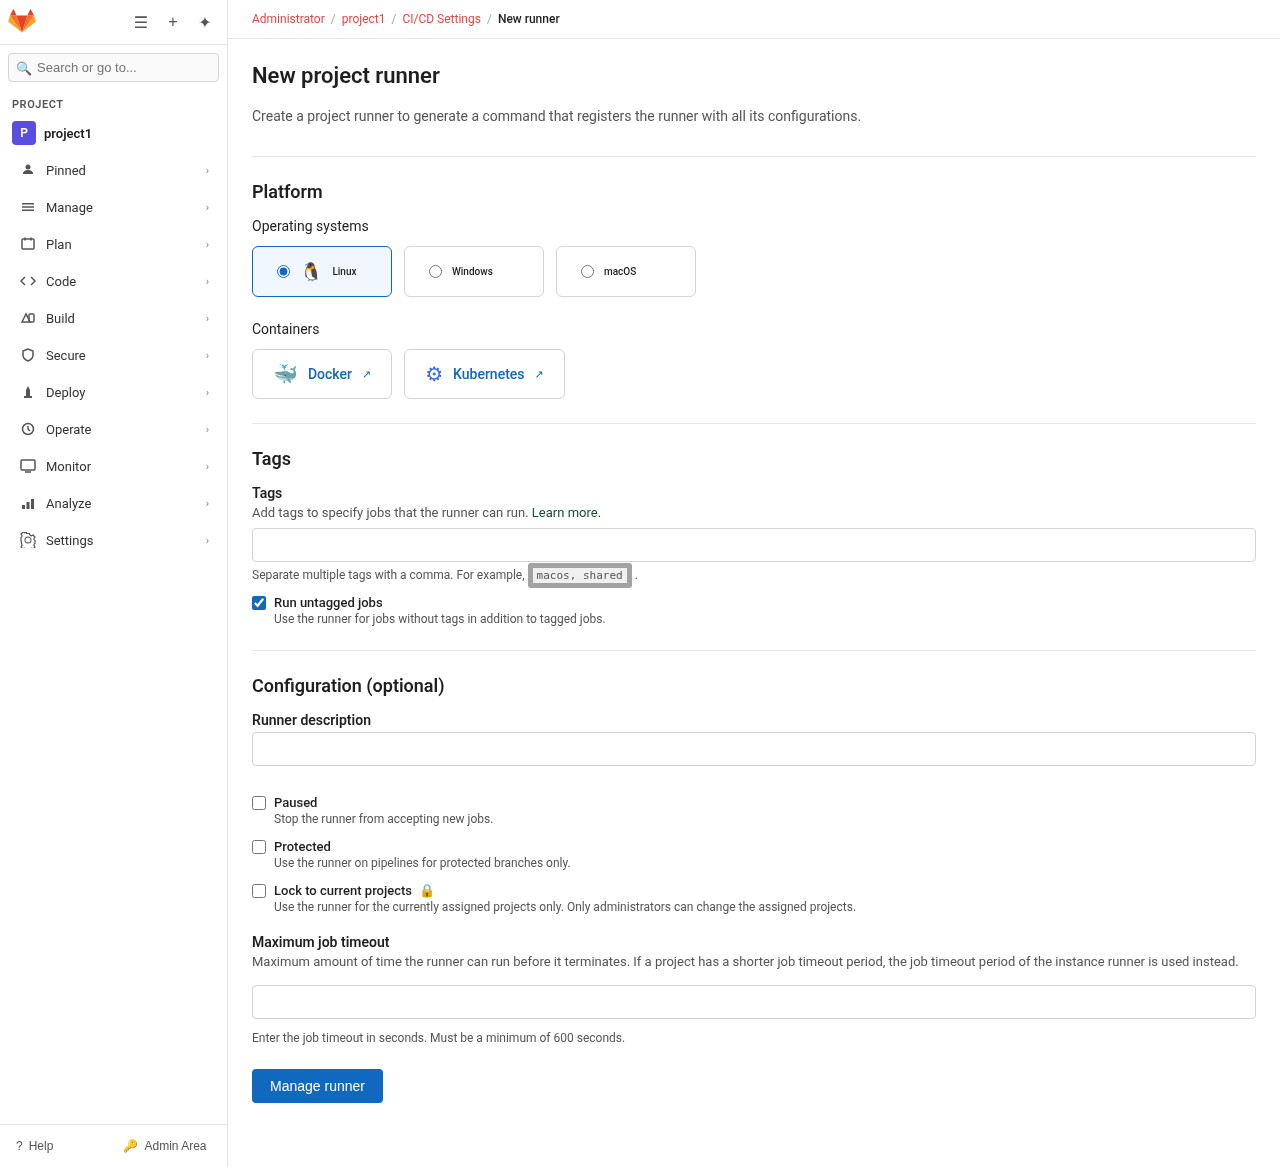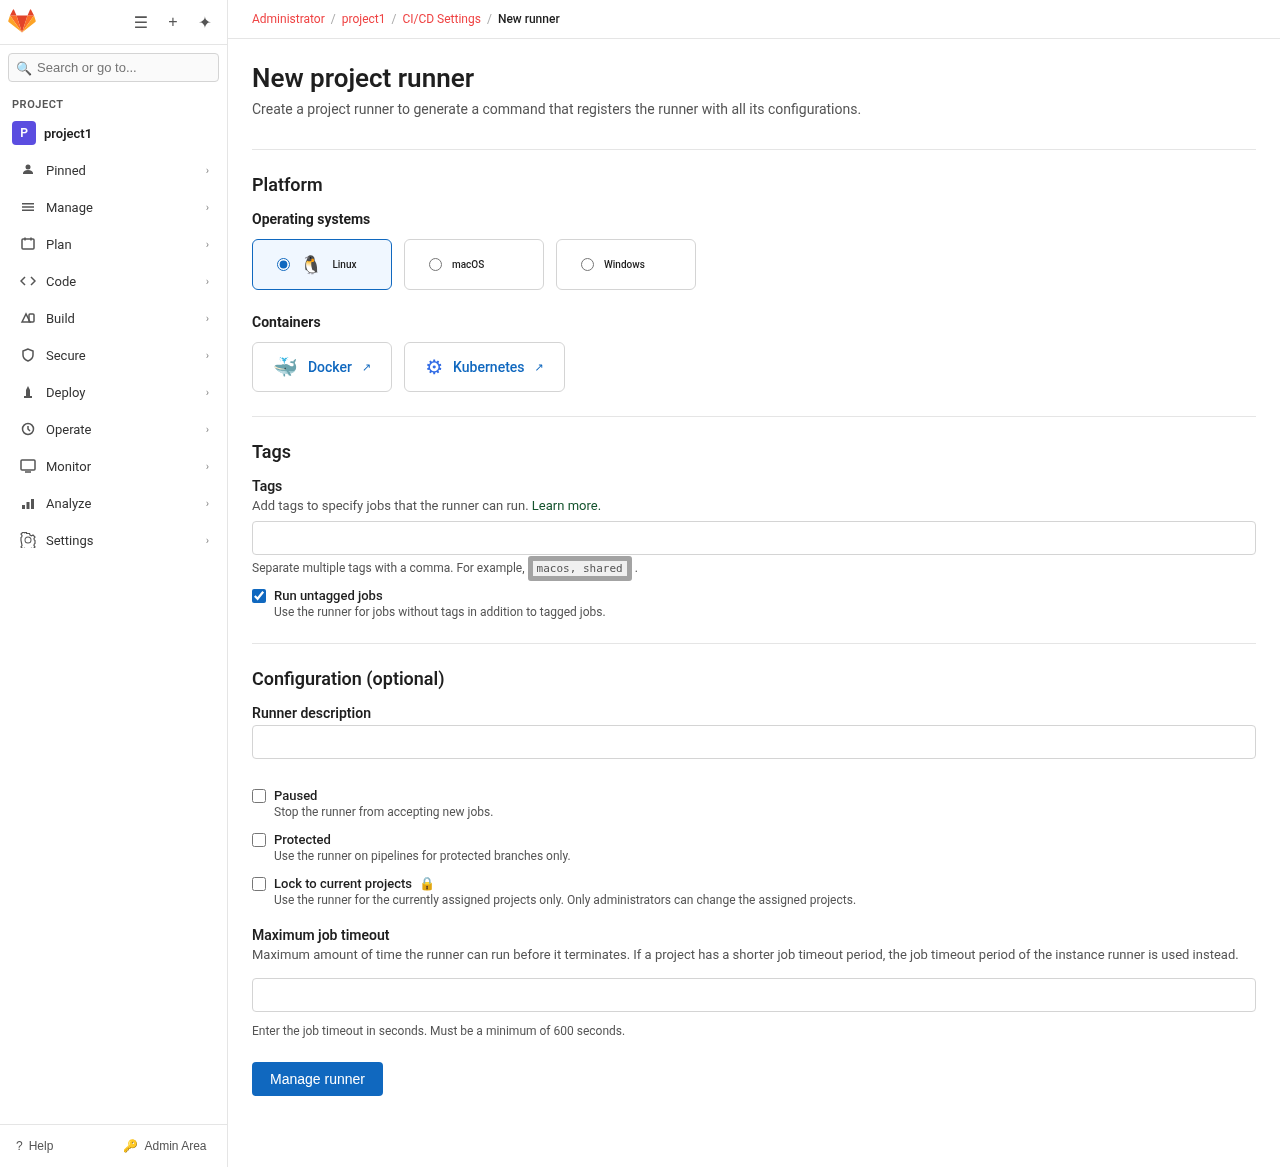--- a/index.html
+++ b/index.html
@@ -27,25 +27,25 @@
     .sidebar-bottom { border-top: 1px solid #e5e5e5; padding: 8px; display: flex; gap: 4px; }
     .sidebar-bottom-btn { flex: 1; padding: 6px 8px; border: none; background: none; cursor: pointer; border-radius: 4px; font-size: 12px; color: #555; display: flex; align-items: center; gap: 6px; }
 
     
     .main { flex: 1; overflow-y: auto; background: #fff; }
     .breadcrumb-bar { padding: 12px 24px; border-bottom: 1px solid #e5e5e5; font-size: 12px; color: #555; display: flex; align-items: center; gap: 6px; }
     .breadcrumb-bar a { color: #ef4444; text-decoration: none; }
     .breadcrumb-sep { color: #aaa; }
     .breadcrumb-current { color: #1f1f1f; font-weight: 500; }
     .content { padding: 24px; max-width: 100%; }
-    .page-title { font-size: 26px; font-weight: 600; margin-bottom: 8px; }
+    .page-title { font-size: 22px; font-weight: 600; margin-bottom: 20px; }
     .page-desc { font-size: 14px; color: #555; margin-bottom: 32px; }
     .divider { border: none; border-top: 1px solid #e5e5e5; margin: 24px 0; }
     .section-title { font-size: 18px; font-weight: 600; margin-bottom: 16px; }
-    .subsection-label { font-size: 14px; font-weight: 700; margin-bottom: 12px; }
+    .subsection-label { font-size: 14px; font-weight: 400; margin-bottom: 12px; }
 
     
     .os-options { display: flex; gap: 12px; margin-bottom: 24px; }
     .os-option { border: 1px solid #d4d4d4; border-radius: 6px; padding: 14px 24px; display: flex; align-items: center; gap: 10px; cursor: pointer; min-width: 140px; background: #fff; }
     .os-option.selected { border-color: #1068bf; background: #f0f7ff; }
     .os-option input[type="radio"] { accent-color: #1068bf; }
     .os-option-label { font-size: 10px; font-weight: 500; }
     .container-options { display: flex; gap: 12px; }
     .container-option { border: 1px solid #d4d4d4; border-radius: 6px; padding: 12px 20px; display: flex; align-items: center; gap: 10px; cursor: pointer; background: #fff; text-decoration: none; }
     .container-label { font-size: 14px; font-weight: 500; color: #1068bf; }
@@ -257,26 +257,26 @@
       <h2 class="section-title">Platform</h2>
       <div class="subsection-label">Operating systems</div>
 
       <div class="os-options">
         <label class="os-option selected">
           <input type="radio" name="os" value="linux" checked="" style="">
           <span style="font-size:18px;">🐧</span>
           <span class="os-option-label">Linux</span>
         </label>
         <label class="os-option">
+          <input type="radio" name="os" value="windows" style="">
+          <span class="os-option-label">Windows</span>
+        </label>
+        <label class="os-option">
           <input type="radio" name="os" value="macos" style="">
           <span class="os-option-label">macOS</span>
-        </label>
-        <label class="os-option">
-          <input type="radio" name="os" value="windows" style="">
-          <span class="os-option-label">Windows</span>
         </label>
       </div>
 
       <div class="subsection-label">Containers</div>
       <div class="container-options">
         <a href="#" class="container-option">
           <span style="font-size:20px; color:#0db7ed;">🐳</span>
           <span class="container-label">Docker</span>
           <span style="font-size:11px; color:#1068bf;">↗</span>
         </a>

